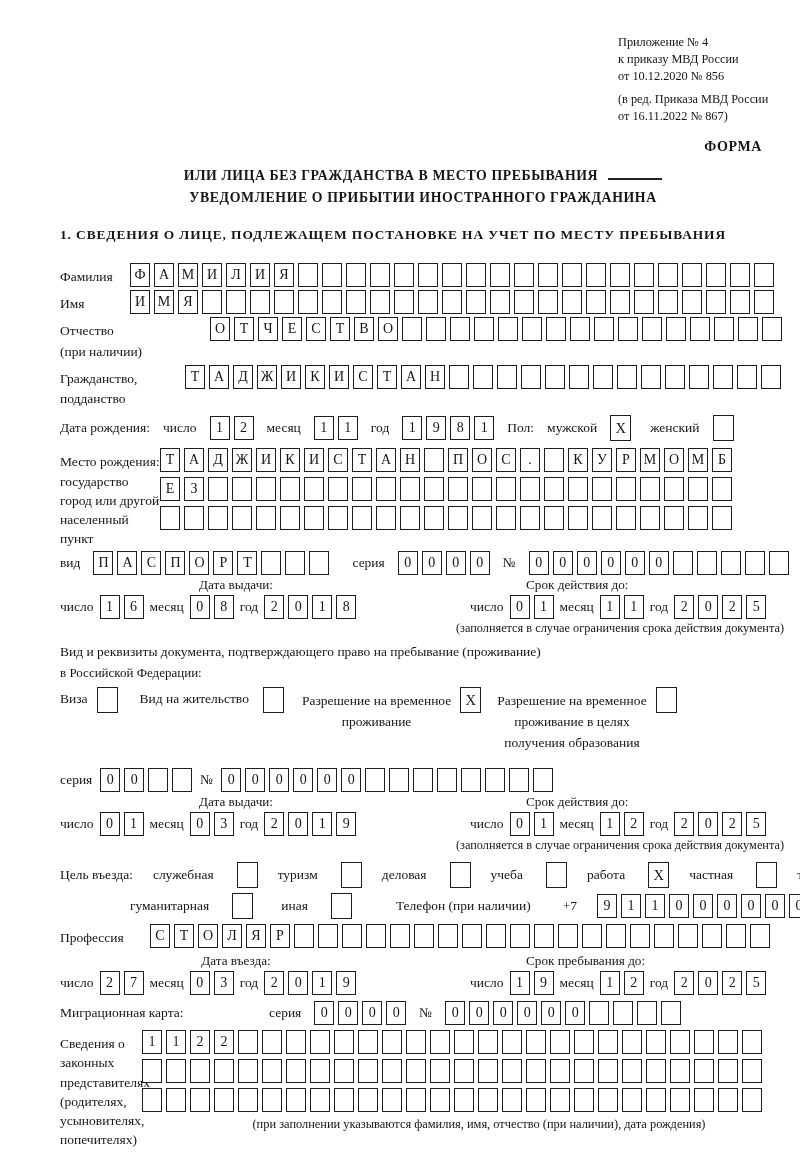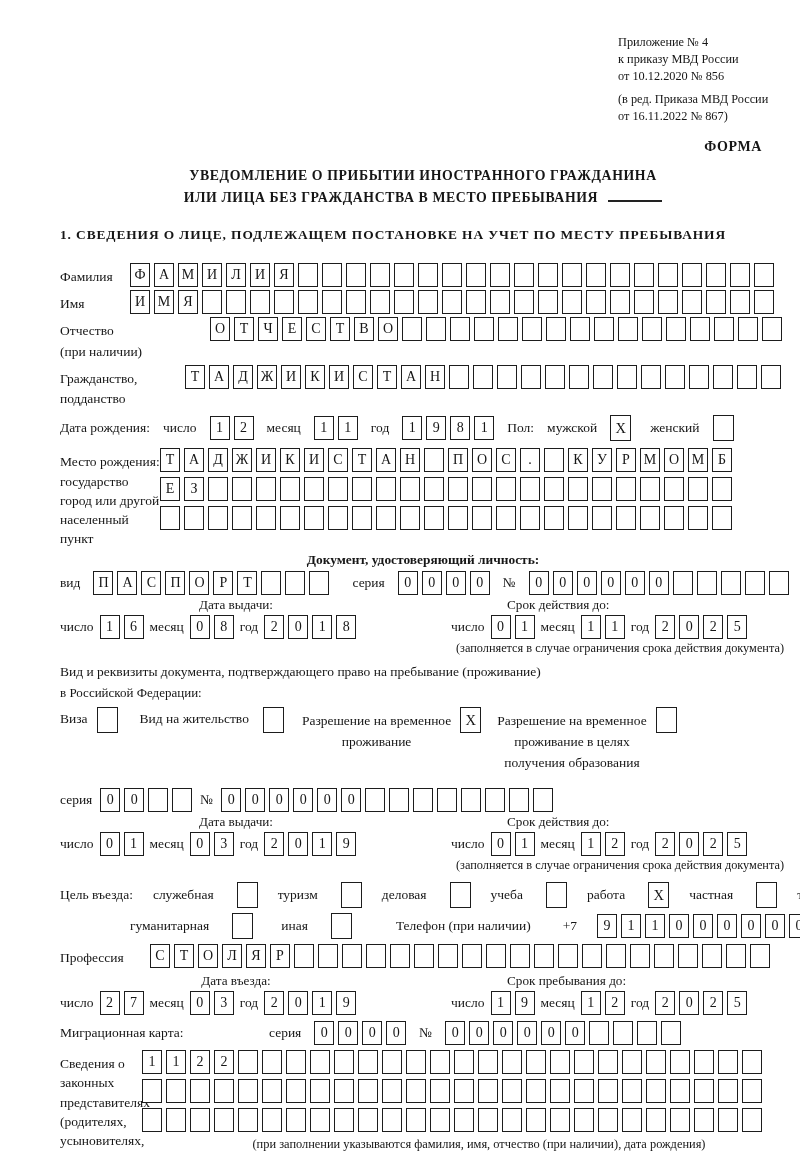--- a/index.html
+++ b/index.html
@@ -21,21 +21,21 @@
 
   .w70{width:70px;} .w150{width:150px;} .w125{width:125px;} .w100{width:100px;} .w50{width:50px;} .w90{width:90px;} .w82{width:82px;} .w170{width:170px;}
 
   .inlrow{display:flex;align-items:center;margin-top:6px;gap:13px;}
   .inlrow .txt{white-space:nowrap;}
 
   .doc-head{margin-top:4px;text-align:center;font-weight:bold;font-size:13.4px;}
 
   .dates{display:flex;margin-top:2px;}
   .dhalf-left{width:352px;flex:0 0 auto;}
-  .dhalf-right{margin-left:39px;flex:0 0 auto;}
+  .dhalf-right{margin-left:58px;flex:0 0 auto;}
   .dhead{text-align:center;font-size:13.2px;margin-bottom:2px;}
   .dhalf-right .dhead{text-align:left;padding-left:56px;}
   .drow{display:flex;align-items:center;gap:6px;}
   .drow .txt{white-space:nowrap;}
 
   .note-right{margin-top:2px;text-align:right;font-size:12.3px;padding-right:2px;}
 
   .intro{margin-top:8px;font-size:13.5px;}
   .intro2{margin-top:5px;font-size:13px;}
 
@@ -69,22 +69,22 @@
     <div>к приказу МВД России</div>
     <div>от 10.12.2020 № 856</div>
     <div class="annex-gap"></div>
     <div>(в ред. Приказа МВД России</div>
     <div>от 16.11.2022 № 867)</div>
   </div>
 
   <div class="forma">ФОРМА</div>
 
   <div class="title">
+    <div><span>ИЛИ ЛИЦА БЕЗ ГРАЖДАНСТВА В МЕСТО ПРЕБЫВАНИЯ</span><span class="uline"></span></div>
     <div>УВЕДОМЛЕНИЕ О ПРИБЫТИИ ИНОСТРАННОГО ГРАЖДАНИНА</div>
-    <div><span>ИЛИ ЛИЦА БЕЗ ГРАЖДАНСТВА В МЕСТО ПРЕБЫВАНИЯ</span><span class="uline"></span></div>
   </div>
 
   <div class="sect">1. СВЕДЕНИЯ О ЛИЦЕ, ПОДЛЕЖАЩЕМ ПОСТАНОВКЕ НА УЧЕТ ПО МЕСТУ ПРЕБЫВАНИЯ</div>
 
   <div class="frow" style="margin-top:20px;">
     <div class="flabel w70">Фамилия</div>
     <div class="cells">
         <span class="cell">Ф</span>
         <span class="cell">А</span>
         <span class="cell">М</span>
@@ -323,21 +323,20 @@
           <span class="cell"></span>
           <span class="cell"></span>
           <span class="cell"></span>
           <span class="cell"></span>
           <span class="cell"></span>
           <span class="cell"></span>
         </div>
     </div>
   </div>
 
-  <div class="doc-head">Документ, удостоверяющий личность:</div>
 
   <div class="inlrow" style="margin-top:3px;">
     <span class="txt w50">вид</span>
     <span class="cells">
         <span class="cell">П</span>
         <span class="cell">А</span>
         <span class="cell">С</span>
         <span class="cell">П</span>
         <span class="cell">О</span>
         <span class="cell">Р</span>

